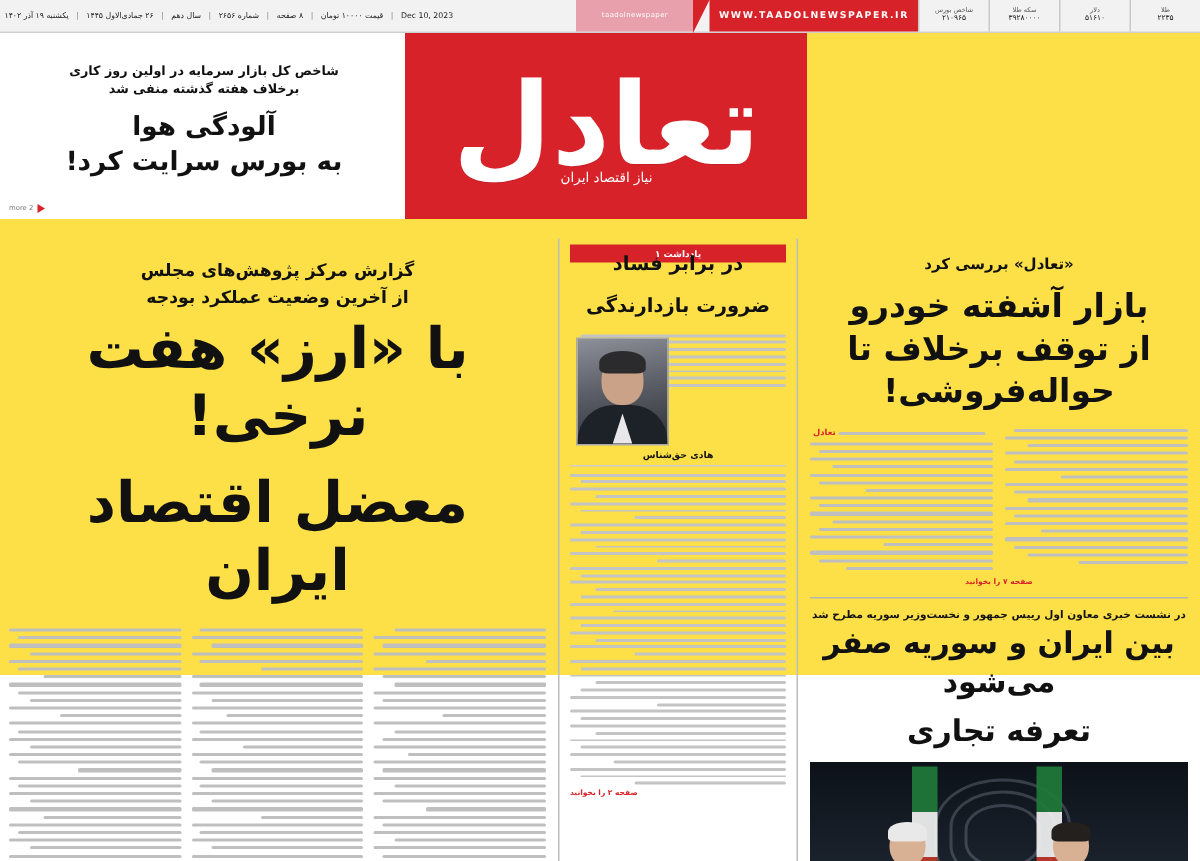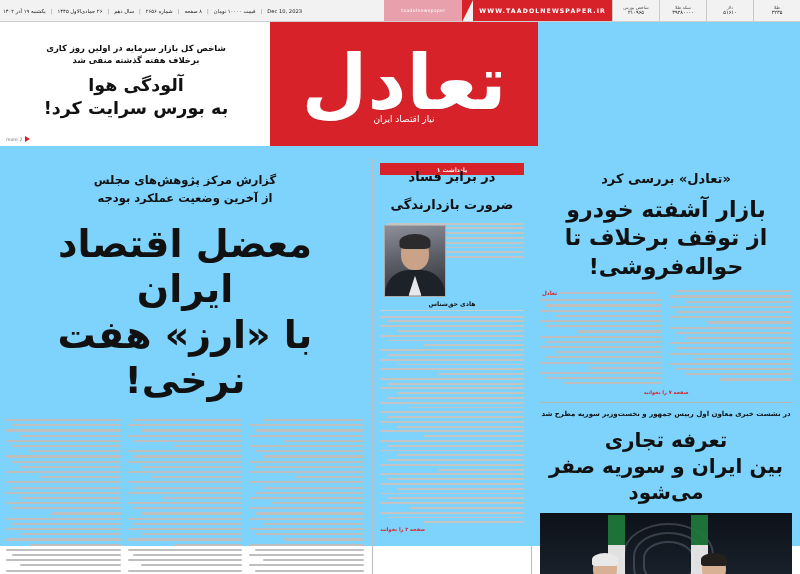--- a/index.html
+++ b/index.html
@@ -5,21 +5,21 @@
 <style>
   * { box-sizing: border-box; }
   html, body { margin:0; padding:0; }
   body {
     width:800px; height:574px;
     background:#ffffff;
     font-family:"DejaVu Sans","Liberation Sans",sans-serif;
     overflow:hidden;
     position:relative;
   }
-  .page { width:800px; height:546px; position:relative; background:#7dd3fc; }
+  .page { width:800px; height:450px; position:relative; background:#fde047; }
 
   
   .topbar {
     position:absolute; top:0; left:0; width:800px; height:22px;
     background:#f2f2f2; border-bottom:1px solid #cfcfcf;
     display:flex; flex-direction:row-reverse; align-items:stretch;
   }
   .topbar-dateline {
     flex:1 1 auto; display:flex; flex-direction:row-reverse;
     align-items:center; gap:3px; padding:0 4px 0 2px;
@@ -176,21 +176,21 @@
   }
   .note-author {
     clear:left; font-size:6.2px; font-weight:bold; color:#111;
     direction:rtl; text-align:center; margin:2px 0 5px 0;
     padding-bottom:3px; border-bottom:1px solid #ccc;
   }
   .note-text .body-line { height:1.9px; background:#c4c4c4; margin-bottom:2.9px; }
 
   
   .l-kicker {
-    direction:rtl; text-align:center; font-size:13px; font-weight:600;
+    direction:rtl; text-align:center; font-size:10px; font-weight:600;
     color:#111; line-height:1.5; margin-top:4px;
   }
   .l-head {
     direction:rtl; text-align:center; font-size:22px; font-weight:bold;
     color:#111; line-height:1.3; margin-top:7px; letter-spacing:-.4px;
   }
   .l-head.small { font-size:20px; }
   .l-cols {
     display:flex; flex-direction:row-reverse; gap:8px; margin-top:9px;
     direction:rtl;
@@ -317,22 +317,22 @@
     </div>
 
   </div>
 
   <div class="main">
 
     <div class="col-right">
       <div class="lead-kicker">گزارش مرکز پژوهش‌های مجلس</div>
       <div class="lead-kicker" style="margin-top:0">از آخرین وضعیت عملکرد بودجه</div>
 
+      <div class="lead-head" style="margin-top:2px">با «ارز» هفت نرخی!</div>
       <div class="lead-head">معضل اقتصاد ایران</div>
-      <div class="lead-head" style="margin-top:2px">با «ارز» هفت نرخی!</div>
 
       <div class="lead-cols">
         <div class="lead-col">
           <div class="body-line w100"></div>
           <div class="body-line w95"></div>
           <div class="body-line w100"></div>
           <div class="body-line w88"></div>
           <div class="body-line w100"></div>
           <div class="body-line w95"></div>
           <div class="body-line w80"></div>
@@ -567,22 +567,22 @@
             <div class="body-line w60"></div>
           </div>
         </div>
         <div class="jump-red" style="text-align:center">صفحه ۷ را بخوانید</div>
       </div>
 
       <div class="hr-rule"></div>
 
       <div style="margin-top:6px">
         <div class="l-kicker" style="font-size:7px">در نشست خبری معاون اول رییس جمهور و نخست‌وزیر سوریه مطرح شد</div>
+        <div class="l-head small" style="margin-top:0">بین ایران و سوریه صفر می‌شود</div>
         <div class="l-head small">تعرفه تجاری</div>
-        <div class="l-head small" style="margin-top:0">بین ایران و سوریه صفر می‌شود</div>
       </div>
 
       <div class="photo-box">
         <div class="ph-bg"></div>
         <div class="ph-arc"></div>
         <div class="ph-arc a2"></div>
         <div class="ph-arc a3"></div>
         <div class="ph-flagA"></div>
         <div class="ph-flagB"></div>
 

